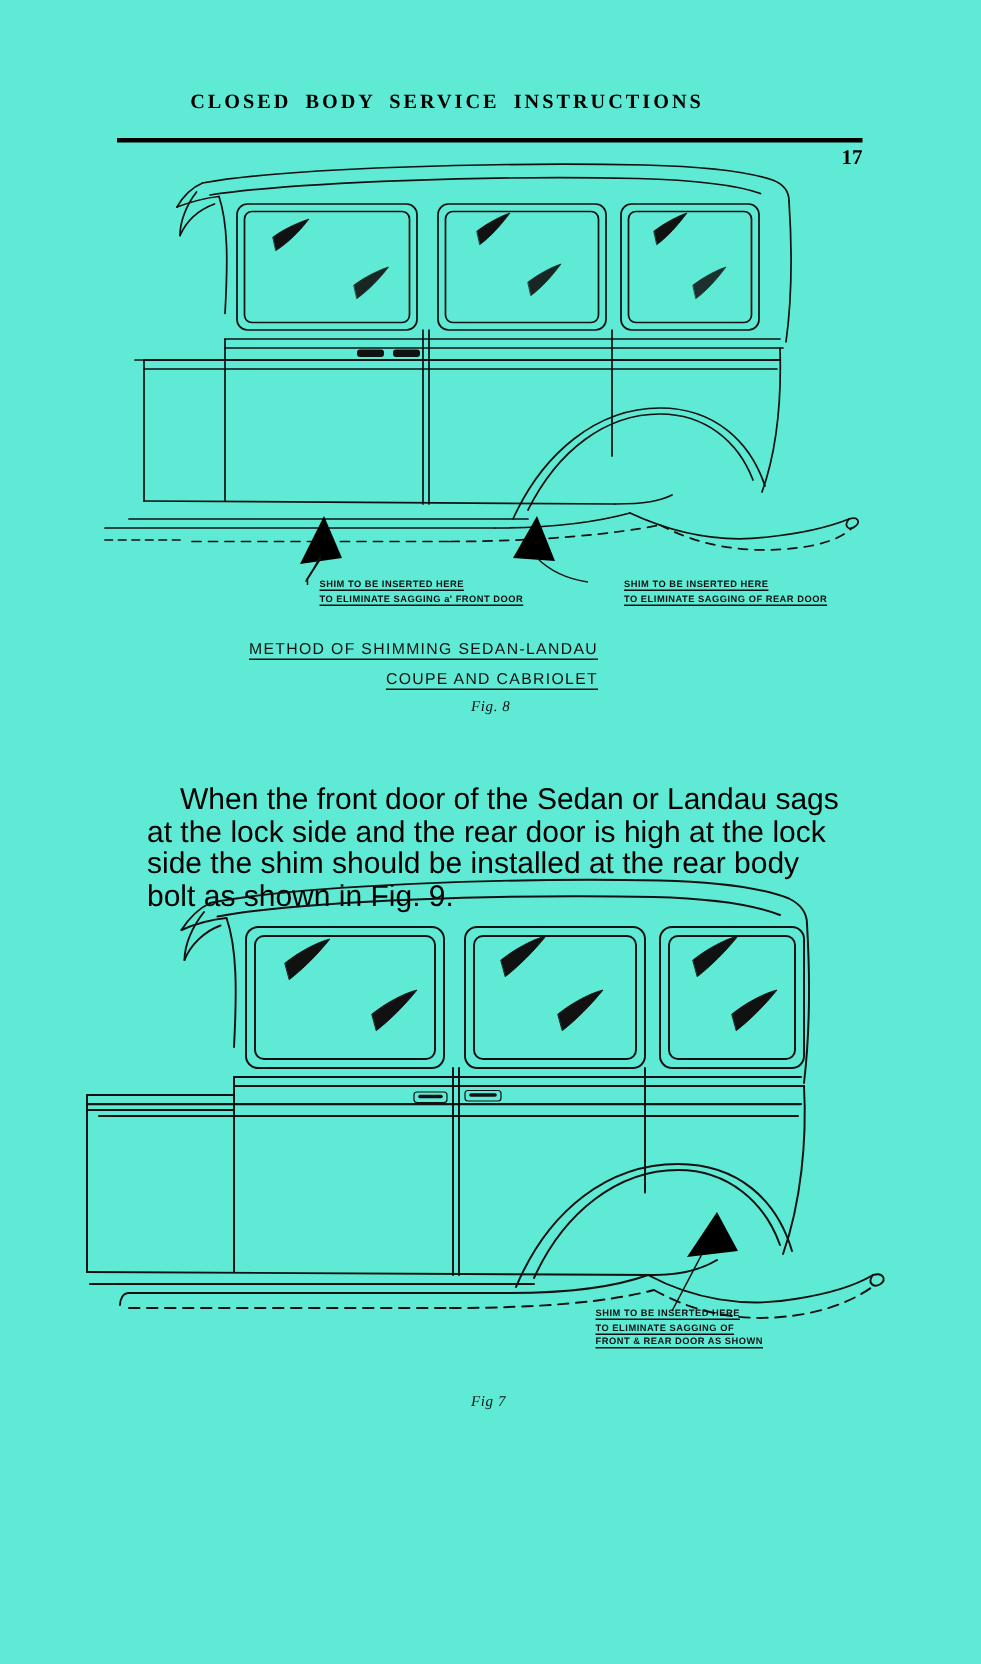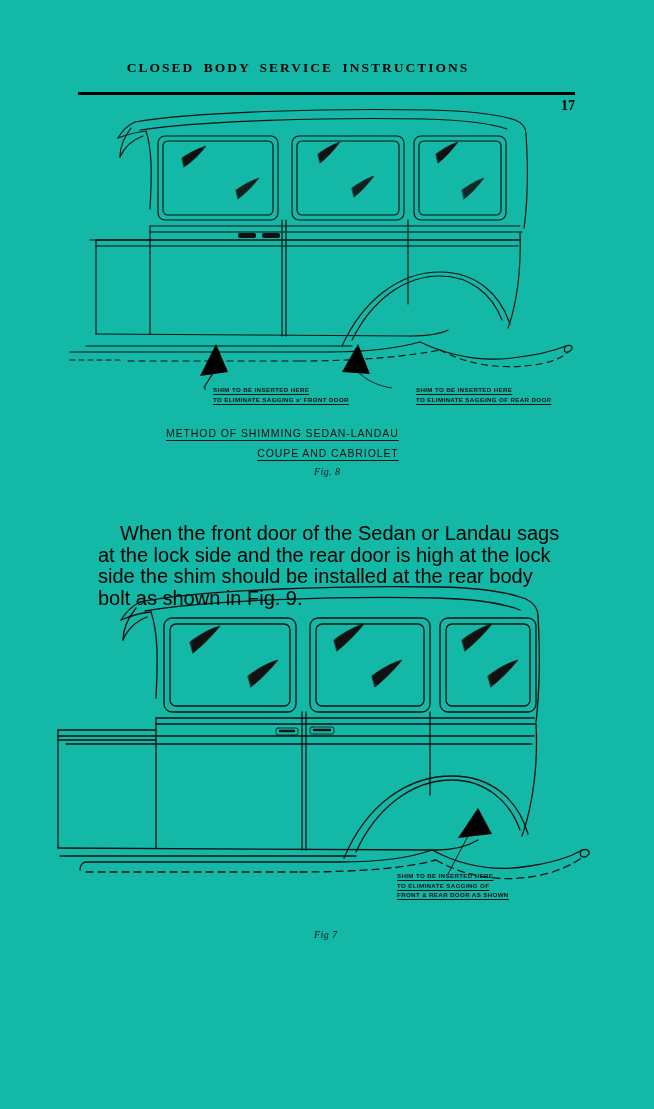--- a/index.html
+++ b/index.html
@@ -12,21 +12,21 @@
     width: 654px;
     height: 1109px;
     position: relative;
     overflow: hidden;
     font-family: "Liberation Serif", serif;
     color: #000000;
   }
   .page {
     position: absolute;
     inset: 0;
-    background: #14b8a6;
+    background: #5eead4;
   }
 
   
   .running-head {
     position: absolute;
     left: 78px;
     top: 60px;
     width: 497px;
     height: 22px;
   }

